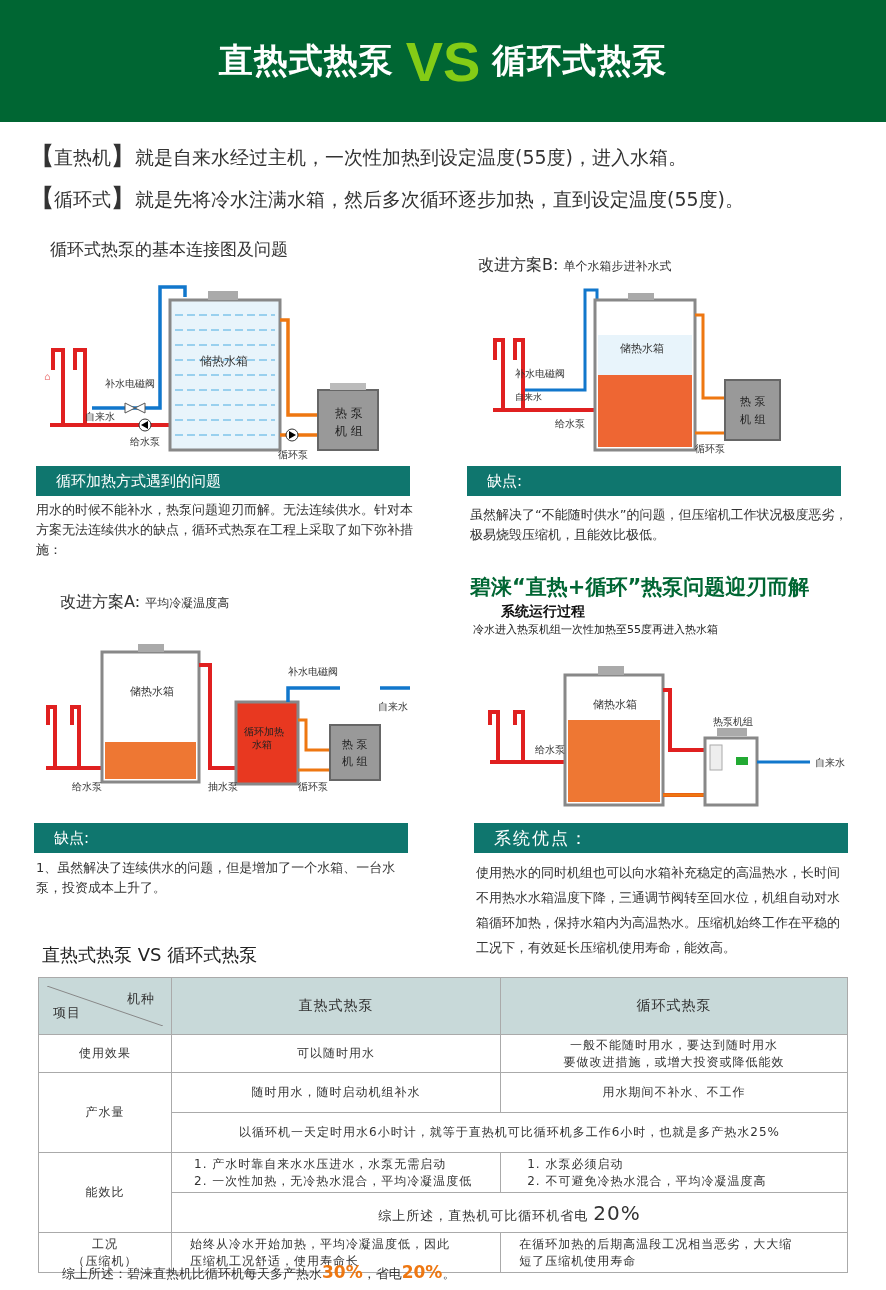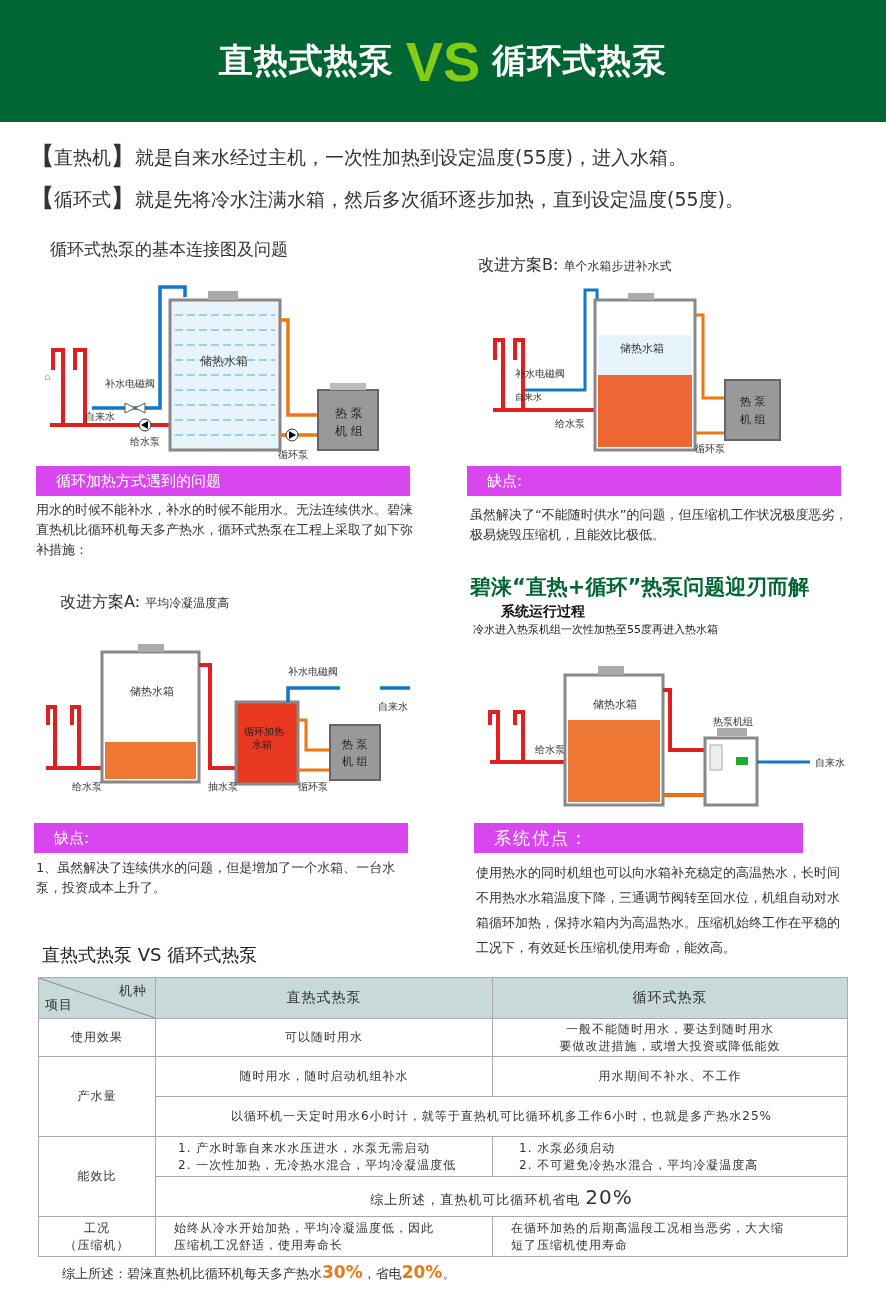--- a/index.html
+++ b/index.html
@@ -6,21 +6,21 @@
   body { width: 886px; height: 1290px; background: #fff; font-family: "DejaVu Sans", "Liberation Sans", sans-serif; color: #333; position: relative; overflow: hidden; }
   .abs { position: absolute; }
   .banner { left: 0; top: 0; width: 886px; height: 122px; background: #006633; display: flex; align-items: center; justify-content: center; }
   .banner .t { color: #fff; font-weight: bold; font-size: 34px; letter-spacing: 1px; }
   .banner .vs { color: #84cc16; font-weight: bold; font-size: 56px; font-family: "Liberation Sans", sans-serif; margin: 0 12px; }
   .def { left: 30px; font-size: 19px; color: #333; white-space: nowrap; }
   .def .br { font-weight: bold; font-size: 24px; color: #333; }
   .sec-title { font-size: 17px; color: #333; }
   .sub-title { font-size: 16px; color: #333; white-space: nowrap; }
   .sub-title small { font-size: 12px; }
-  .greenbar { background: #d946ef; color: #fff; font-size: 15px; height: 30px; line-height: 30px; padding-left: 20px; }
+  .greenbar { background: #0f766e; color: #fff; font-size: 15px; height: 30px; line-height: 30px; padding-left: 20px; }
   .para { font-size: 13px; line-height: 20px; color: #333; }
   .para2 { font-size: 13px; line-height: 25px; color: #333; }
   .headline { color: #006633; font-weight: bold; font-size: 21px; white-space: nowrap; }
   table.cmp { border-collapse: collapse; position: absolute; left: 38px; top: 977px; width: 810px; font-size: 12px; color: #333; }
   table.cmp td, table.cmp th { border: 1px solid #aaa; text-align: center; vertical-align: middle; font-weight: normal; letter-spacing: 1px; }
   table.cmp th { background: #c8d9d9; height: 40px; font-size: 14px; }
   .diag-head { position: relative; width: 116px; height: 40px; }
   .orange { color: #ee7711; font-weight: bold; font-size: 17px; }
 </style>
 </head>
@@ -100,21 +100,21 @@
   <rect x="240" y="95" width="55" height="60" fill="#999" stroke="#666" stroke-width="2"></rect>
   <text x="255" y="120" font-size="11" fill="#222">热 泵</text>
   <text x="255" y="138" font-size="11" fill="#222">机 组</text>
   <text x="30" y="92" font-size="10" fill="#333">补水电磁阀</text>
   <text x="30" y="115" font-size="9" fill="#333">自来水</text>
   <text x="70" y="142" font-size="10" fill="#333">给水泵</text>
   <text x="210" y="167" font-size="10" fill="#333">循环泵</text>
 </svg>
 
 <div class="abs greenbar" style="left:36px;top:466px;width:374px;">循环加热方式遇到的问题</div>
-<div class="abs para" style="left:36px;top:500px;width:380px;">用水的时候不能补水，补水的时候不能用水。无法连续供水。碧涞直热机比循环机每天多产热水，循环式热泵在工程上采取了如下弥补措施：</div>
+<div class="abs para" style="left:36px;top:500px;width:380px;">用水的时候不能补水，热泵问题迎刃而解。无法连续供水。针对本方案无法连续供水的缺点，循环式热泵在工程上采取了如下弥补措施：</div>
 
 <div class="abs greenbar" style="left:467px;top:466px;width:374px;">缺点:</div>
 <div class="abs para" style="left:470px;top:505px;width:380px;">虽然解决了“不能随时供水”的问题，但压缩机工作状况极度恶劣，极易烧毁压缩机，且能效比极低。</div>
 
 <div class="abs sub-title" style="left:60px;top:592px;">
   <span>改进方案A:</span>
   <small>平均冷凝温度高</small>
 </div>
 <svg class="abs" style="left:30px;top:640px;" width="400" height="160">
   <path d="M18 85 V67 H25 V128 H42 M42 85 V67 H49 V128" stroke="#e02020" stroke-width="4" fill="none"></path>
@@ -160,29 +160,29 @@
   <text x="233" y="65" font-size="10" fill="#333">热泵机组</text>
   <text x="335" y="106" font-size="10" fill="#333">自来水</text>
   <text x="55" y="93" font-size="10" fill="#333">给水泵</text>
 </svg>
 
 <div class="abs greenbar" style="left:34px;top:823px;width:374px;">缺点:</div>
 <div class="abs para" style="left:36px;top:858px;width:380px;">
   <div>1、虽然解决了连续供水的问题，但是增加了一个水箱、一台水泵，投资成本上升了。</div>
 </div>
 
-<div class="abs greenbar" style="left:474px;top:823px;width:329px;font-size:17px;letter-spacing:2px;">系统优点：</div>
+<div class="abs greenbar" style="left:474px;top:823px;width:374px;font-size:17px;letter-spacing:2px;">系统优点：</div>
 <div class="abs para2" style="left:476px;top:860px;width:375px;">使用热水的同时机组也可以向水箱补充稳定的高温热水，长时间不用热水水箱温度下降，三通调节阀转至回水位，机组自动对水箱循环加热，保持水箱内为高温热水。压缩机始终工作在平稳的工况下，有效延长压缩机使用寿命，能效高。</div>
 
 <div class="abs" style="left:42px;top:943px;font-size:18px;color:#222;">直热式热泵 VS 循环式热泵</div>
 
 <table class="cmp">
   <tbody>
       <tr>
-    <th style="width:116px;padding:0;">
+    <th style="width:116px;padding:8px;">
       <div class="diag-head">
         <svg class="abs" style="left:0;top:0;" width="116" height="40">
               <line x1="0" y1="0" x2="116" y2="40" stroke="#888"></line>
             </svg>
         <span class="abs" style="right:8px;top:4px;font-size:13px;">机种</span>
         <span class="abs" style="left:6px;bottom:4px;font-size:13px;">项目</span>
       </div>
     </th>
     <th style="width:338px;">直热式热泵</th>
     <th style="width:356px;">循环式热泵</th>

